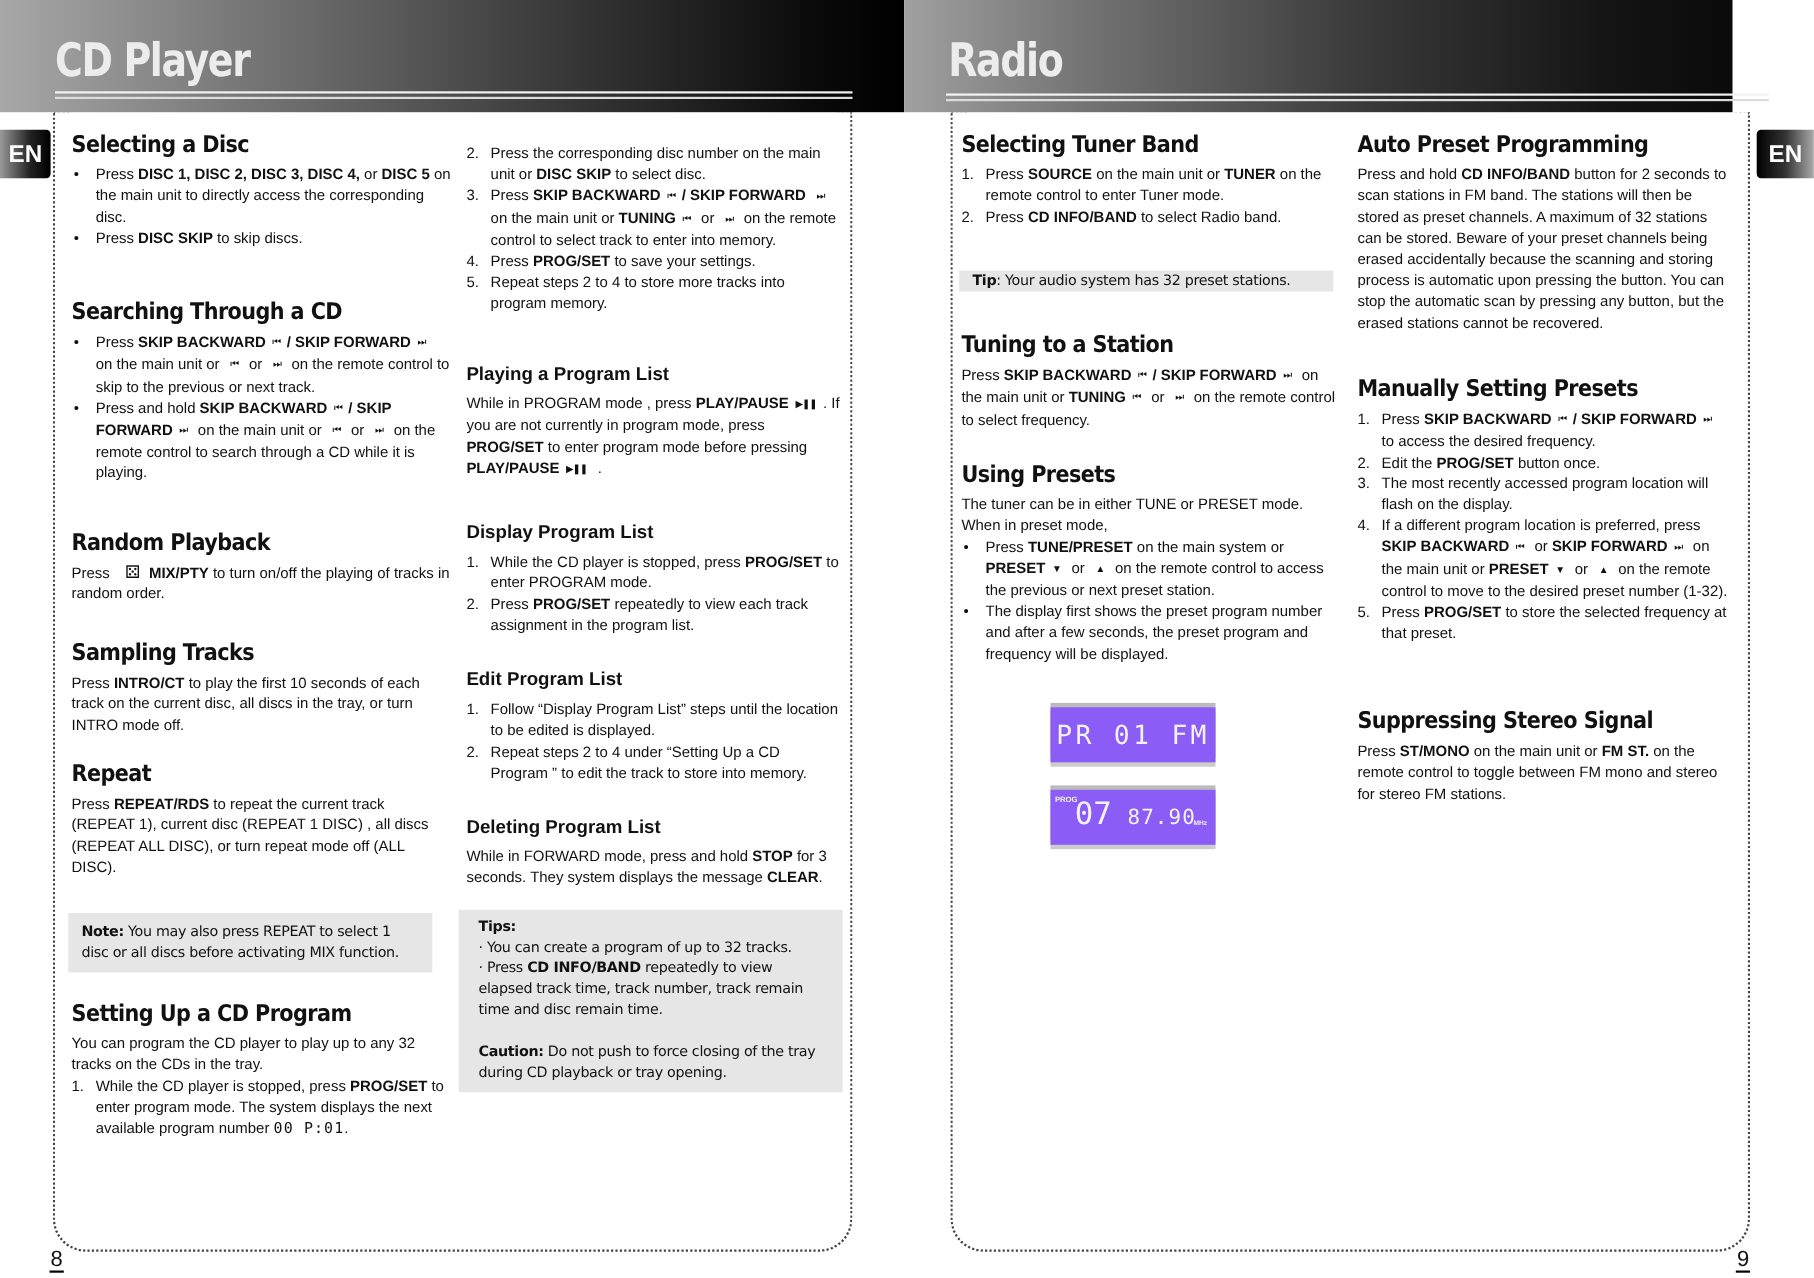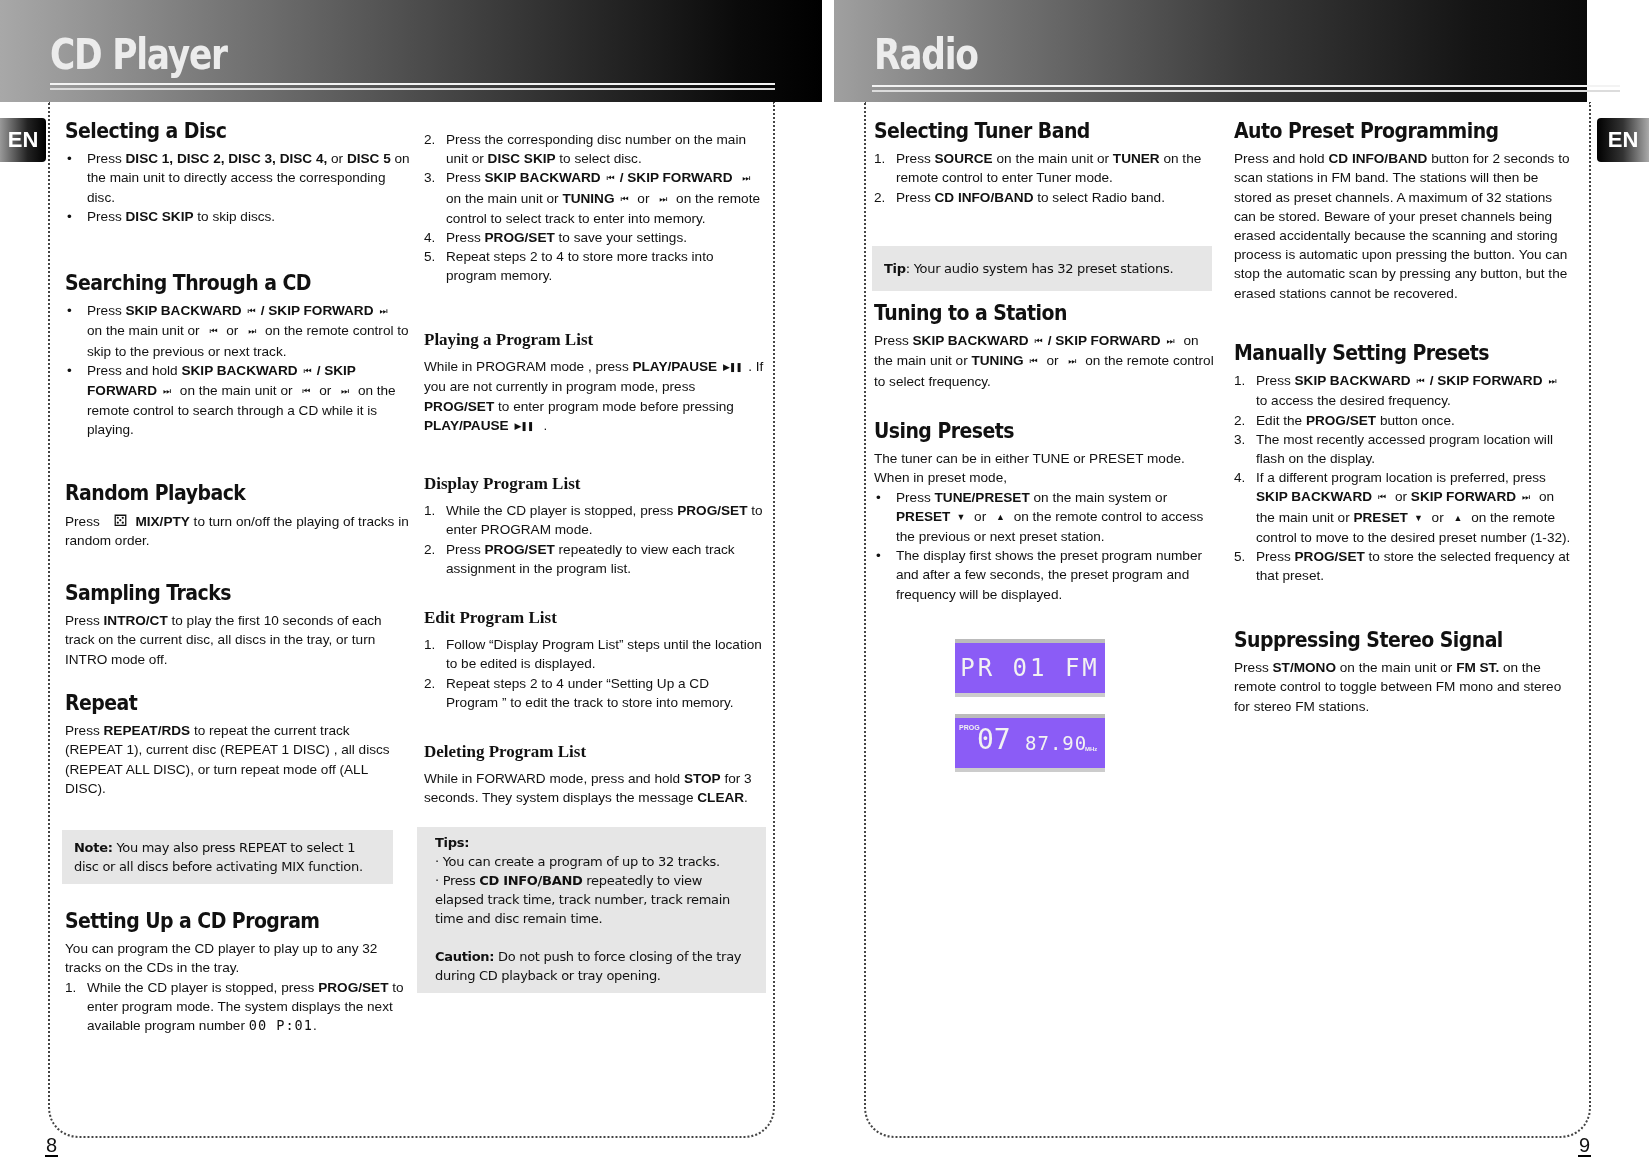--- a/index.html
+++ b/index.html
@@ -5,21 +5,21 @@
   * { box-sizing: border-box; margin: 0; padding: 0; }
   html, body { width: 1649px; height: 1162px; background: #fff; overflow: hidden; }
   body { font-family: "Liberation Sans", "DejaVu Sans", sans-serif; color: #111; position: relative; }
 
   .page { position: absolute; top: 0; height: 1162px; }
   .page-left { left: 0; width: 822px; }
   .page-right { left: 822px; width: 827px; }
 
   .banner { position: absolute; top: 0; height: 102px; }
   .page-left .banner { left: 0; width: 822px; background: linear-gradient(90deg, #a8a8a8 0%, #7a7a7a 25%, #3c3c3c 60%, #0a0a0a 90%, #000 100%); }
-  .page-right .banner { left: 12px; width: 753px; background: linear-gradient(90deg, #a0a0a0 0%, #777 20%, #3a3a3a 55%, #141414 85%, #0a0a0a 100%); text-align: center; }
+  .page-right .banner { left: 0; width: 753px; background: linear-gradient(90deg, #a0a0a0 0%, #777 20%, #3a3a3a 55%, #141414 85%, #0a0a0a 100%); text-align: center; }
   .banner-title { position: absolute; top: 30px; font-family: "DejaVu Sans", sans-serif; font-weight: bold; font-size: 42px; color: #ececec; letter-spacing: -1.5px; transform: scaleX(0.82); transform-origin: left; }
   .page-left .banner-title { left: 50px; }
   .page-right .banner-title { left: 40px; }
   .rule { position: absolute; height: 2px; background: #f3f3f3; }
   .page-left .rule1 { left: 50px; top: 83px; width: 725px; }
   .page-left .rule2 { left: 50px; top: 88px; width: 725px; background: #dcdcdc; }
   .page-right .rule1 { left: 38px; top: 85px; width: 748px; }
   .page-right .rule2 { left: 38px; top: 90px; width: 748px; background: #dcdcdc; }
 
   .frame { position: absolute; border: 2px dotted #444; border-top: none; border-radius: 0 0 30px 30px; }
@@ -35,21 +35,21 @@
   .page-right .page-num { left: 756px; }
 
   .col { position: absolute; top: 122px; font-size: 13.6px; line-height: 19.2px; }
   .colA { left: 65px; width: 345px; }
   .colB { left: 424px; width: 340px; }
   .colC { left: 874px; width: 340px; }
   .colD { left: 1234px; width: 340px; }
 
   h2 { font-family: "DejaVu Sans", sans-serif; font-weight: bold; font-size: 21px; letter-spacing: -0.6px; margin-bottom: 8px; transform: scaleX(0.9); transform-origin: left; white-space: nowrap; }
   .colB h2, .colC h2 { }
-  h3 { font-family: Liberation Serif, serif; font-weight: bold; font-size: 17px; margin-bottom: 8px; }
+  h3 { font-family: Liberation Sans, sans-serif; font-weight: bold; font-size: 17px; margin-bottom: 8px; }
   p { margin: 0; }
   b { font-weight: bold; }
   ul, ol { list-style: none; }
   li { position: relative; padding-left: 22px; }
   ul li::before { content: "\2022"; position: absolute; left: 2px; }
   ol li .n { position: absolute; left: 0; }
 
   .sec { position: absolute; left: 0; width: 100%; }
 
   .note { background: #e6e6e6; font-family: "DejaVu Sans", sans-serif; font-size: 13px; line-height: 19px; padding: 8px 12px; letter-spacing: -0.3px; }
@@ -183,21 +183,21 @@
 
 <div class="col colC">
   <div class="sec" style="top:0">
     <h2>Selecting Tuner Band</h2>
     <ol>
       <li><span class="n">1.</span><span>Press </span><b>SOURCE</b><span> on the main unit or </span><b>TUNER</b><span> on the remote control to enter Tuner mode.</span></li>
       <li><span class="n">2.</span><span>Press </span><b>CD INFO/BAND</b><span> to select Radio band.</span></li>
     </ol>
   </div>
 
-  <div class="sec note" style="top:124px;left:-2px;width:340px;padding:13px 12px">
+  <div class="sec note" style="top:124px;left:-2px;width:340px;padding:0 12px">
     <b>Tip</b><span>: Your audio system has 32  preset stations.</span>
   </div>
 
   <div class="sec" style="top:182px">
     <h2>Tuning to a Station</h2>
     <p><span>Press </span><b>SKIP BACKWARD</b><span class="ic">⏮</span><b>/ SKIP FORWARD</b><span class="ic">⏭</span><span> on the main unit or </span><b>TUNING</b><span class="ic">⏮</span><span> or </span><span class="ic">⏭</span><span> on the remote control to select frequency.</span></p>
   </div>
 
   <div class="sec" style="top:300px">
     <h2>Using Presets</h2>
@@ -227,17 +227,17 @@
     <h2>Manually Setting Presets</h2>
     <ol>
       <li><span class="n">1.</span><span>Press </span><b>SKIP BACKWARD</b><span class="ic">⏮</span><b>/ SKIP FORWARD</b><span class="ic">⏭</span><span> to access the desired frequency.</span></li>
       <li><span class="n">2.</span><span>Edit the </span><b>PROG/SET</b><span> button once.</span></li>
       <li><span class="n">3.</span><span>The most recently accessed program location will flash on the display.</span></li>
       <li><span class="n">4.</span><span>If a different program location is preferred, press </span><b>SKIP BACKWARD</b><span class="ic">⏮</span><span> or </span><b>SKIP FORWARD</b><span class="ic">⏭</span><span> on the main unit or </span><b>PRESET</b><span class="ic">▼</span><span> or </span><span class="ic">▲</span><span> on the remote control  to move to the desired preset number (1-32).</span></li>
       <li><span class="n">5.</span><span>Press </span><b>PROG/SET</b><span> to store the selected frequency at that preset.</span></li>
     </ol>
   </div>
 
-  <div class="sec" style="top:509px">
+  <div class="sec" style="top:524px">
     <h2>Suppressing Stereo Signal</h2>
     <p><span>Press </span><b>ST/MONO</b><span> on the main unit or </span><b>FM ST.</b><span> on the remote control to toggle between FM mono and stereo for stereo FM stations.</span></p>
   </div>
 </div>
 
 </body></html>

